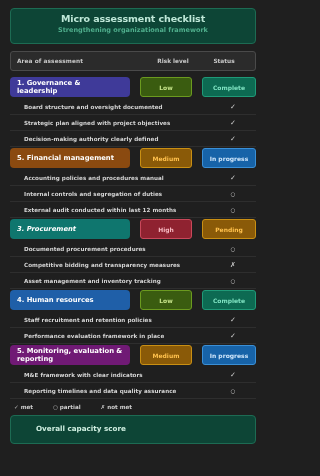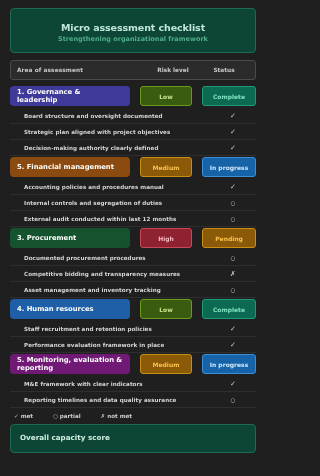--- a/index.html
+++ b/index.html
@@ -22,21 +22,21 @@
     padding: 8px 10px 0 10px;
     background: #1f1f1f;
     position: relative;
   }
 
   
   .title-card {
     background: #0d4536;
     border: 1px solid #1d6b53;
     border-radius: 4px;
-    padding: 13px 8px 8px 8px;
+    padding: 4px 8px 8px 8px;
     text-align: center;
     margin-bottom: 7px;
   }
   .title-main {
     font-size: 9.5px;
     font-weight: bold;
     color: #bfe8d8;
     letter-spacing: -0.1px;
     line-height: 1.2;
   }
@@ -131,21 +131,21 @@
     font-weight: bold;
     color: #cfcfcf;
   }
   .legend span { white-space: nowrap; }
 
   
   .footer-card {
     background: #0d4536;
     border: 1px solid #1d6b53;
     border-radius: 4px;
-    padding: 8px 8px 10px 9px;
+    padding: 8px 8px 10px 25px;
     box-sizing: border-box;
   }
   .footer-title {
     font-size: 7.2px;
     font-weight: bold;
     color: #cfeee0;
   }
 </style>
 </head>
 <body>
@@ -197,21 +197,21 @@
           <div class="item-label">Internal controls and segregation of duties</div>
           <div class="item-mark circle">○</div>
         </div>
         <div class="item">
           <div class="item-label">External audit conducted within last 12 months</div>
           <div class="item-mark circle">○</div>
         </div>
       </div>
       <div class="section">
         <div class="sec-row">
-          <div class="sec-title" style="background: #14532d;">3. Procurement</div>
+          <div class="sec-title" style="background: #0f766e; font-style: italic;">3. Procurement</div>
           <div class="badge risk" style="background: rgb(143, 34, 48); border: 1px solid rgb(201, 72, 90); color: rgb(246, 184, 192);">High</div>
           <div class="badge status" style="background: rgb(138, 90, 8); border: 1px solid rgb(201, 143, 19); color: rgb(255, 193, 77);">Pending</div>
         </div>
         <div class="item">
           <div class="item-label">Documented procurement procedures</div>
           <div class="item-mark circle">○</div>
         </div>
         <div class="item">
           <div class="item-label">Competitive bidding and transparency measures</div>
           <div class="item-mark">✗</div>

